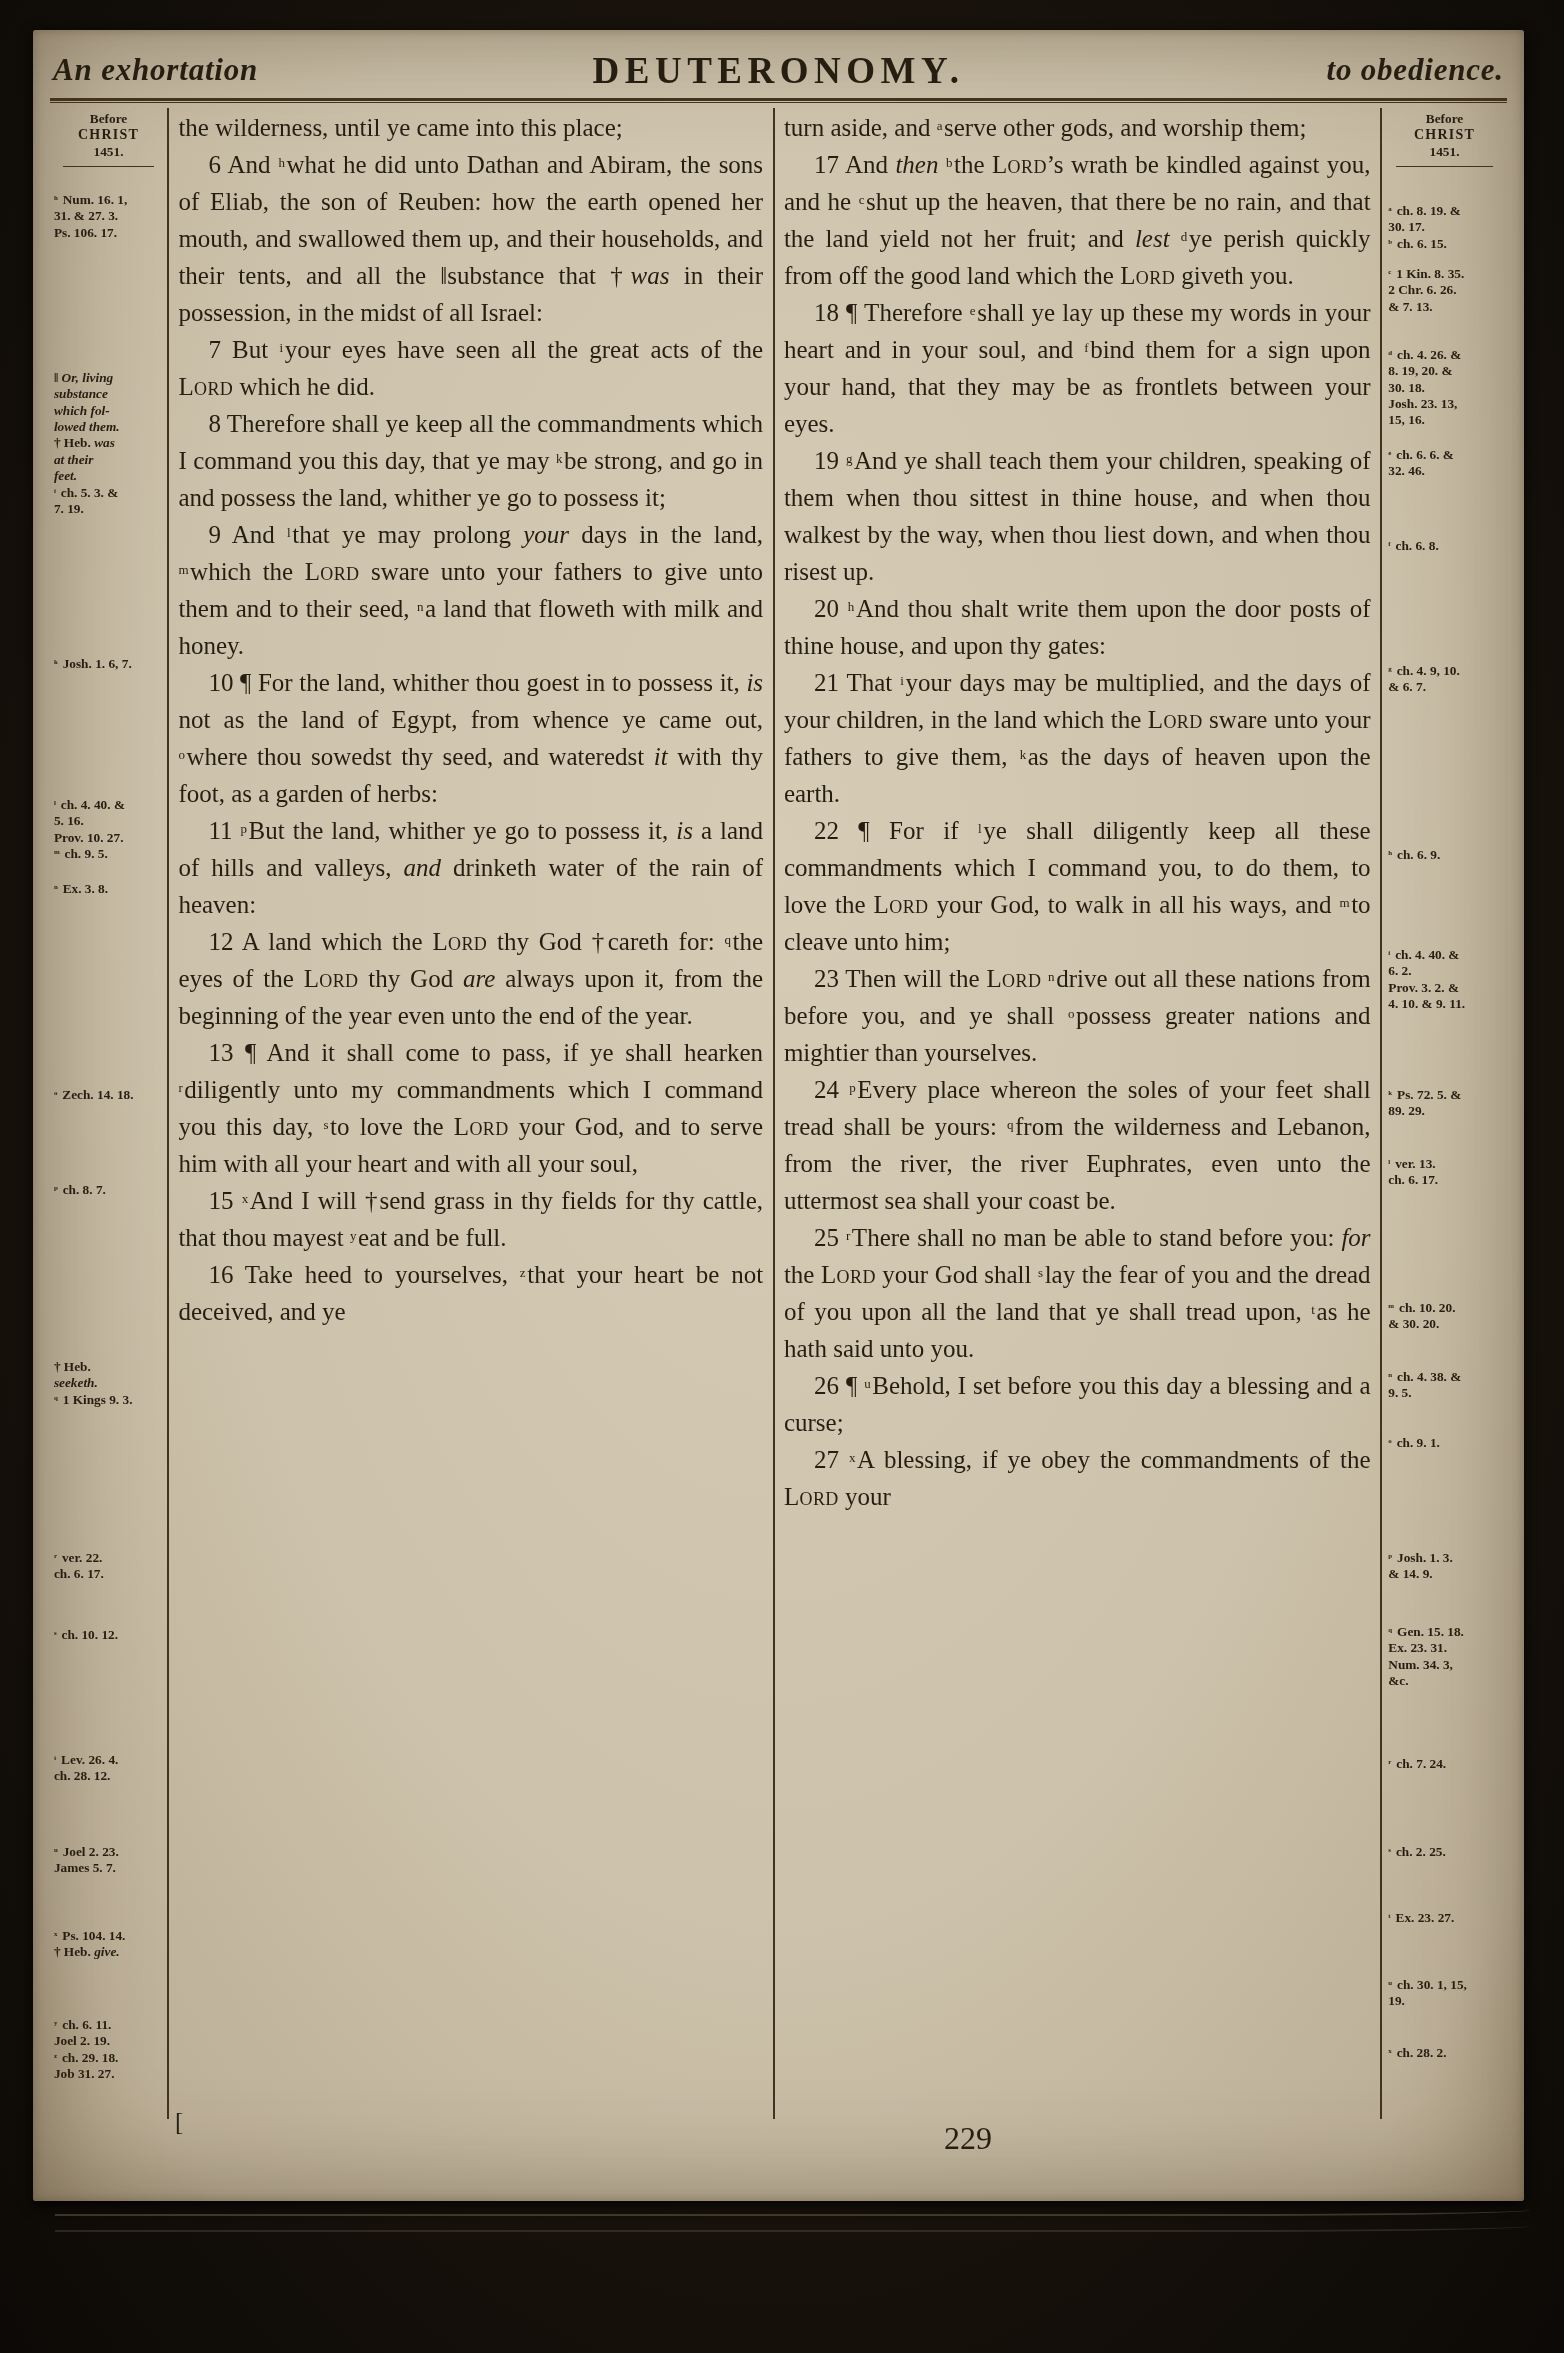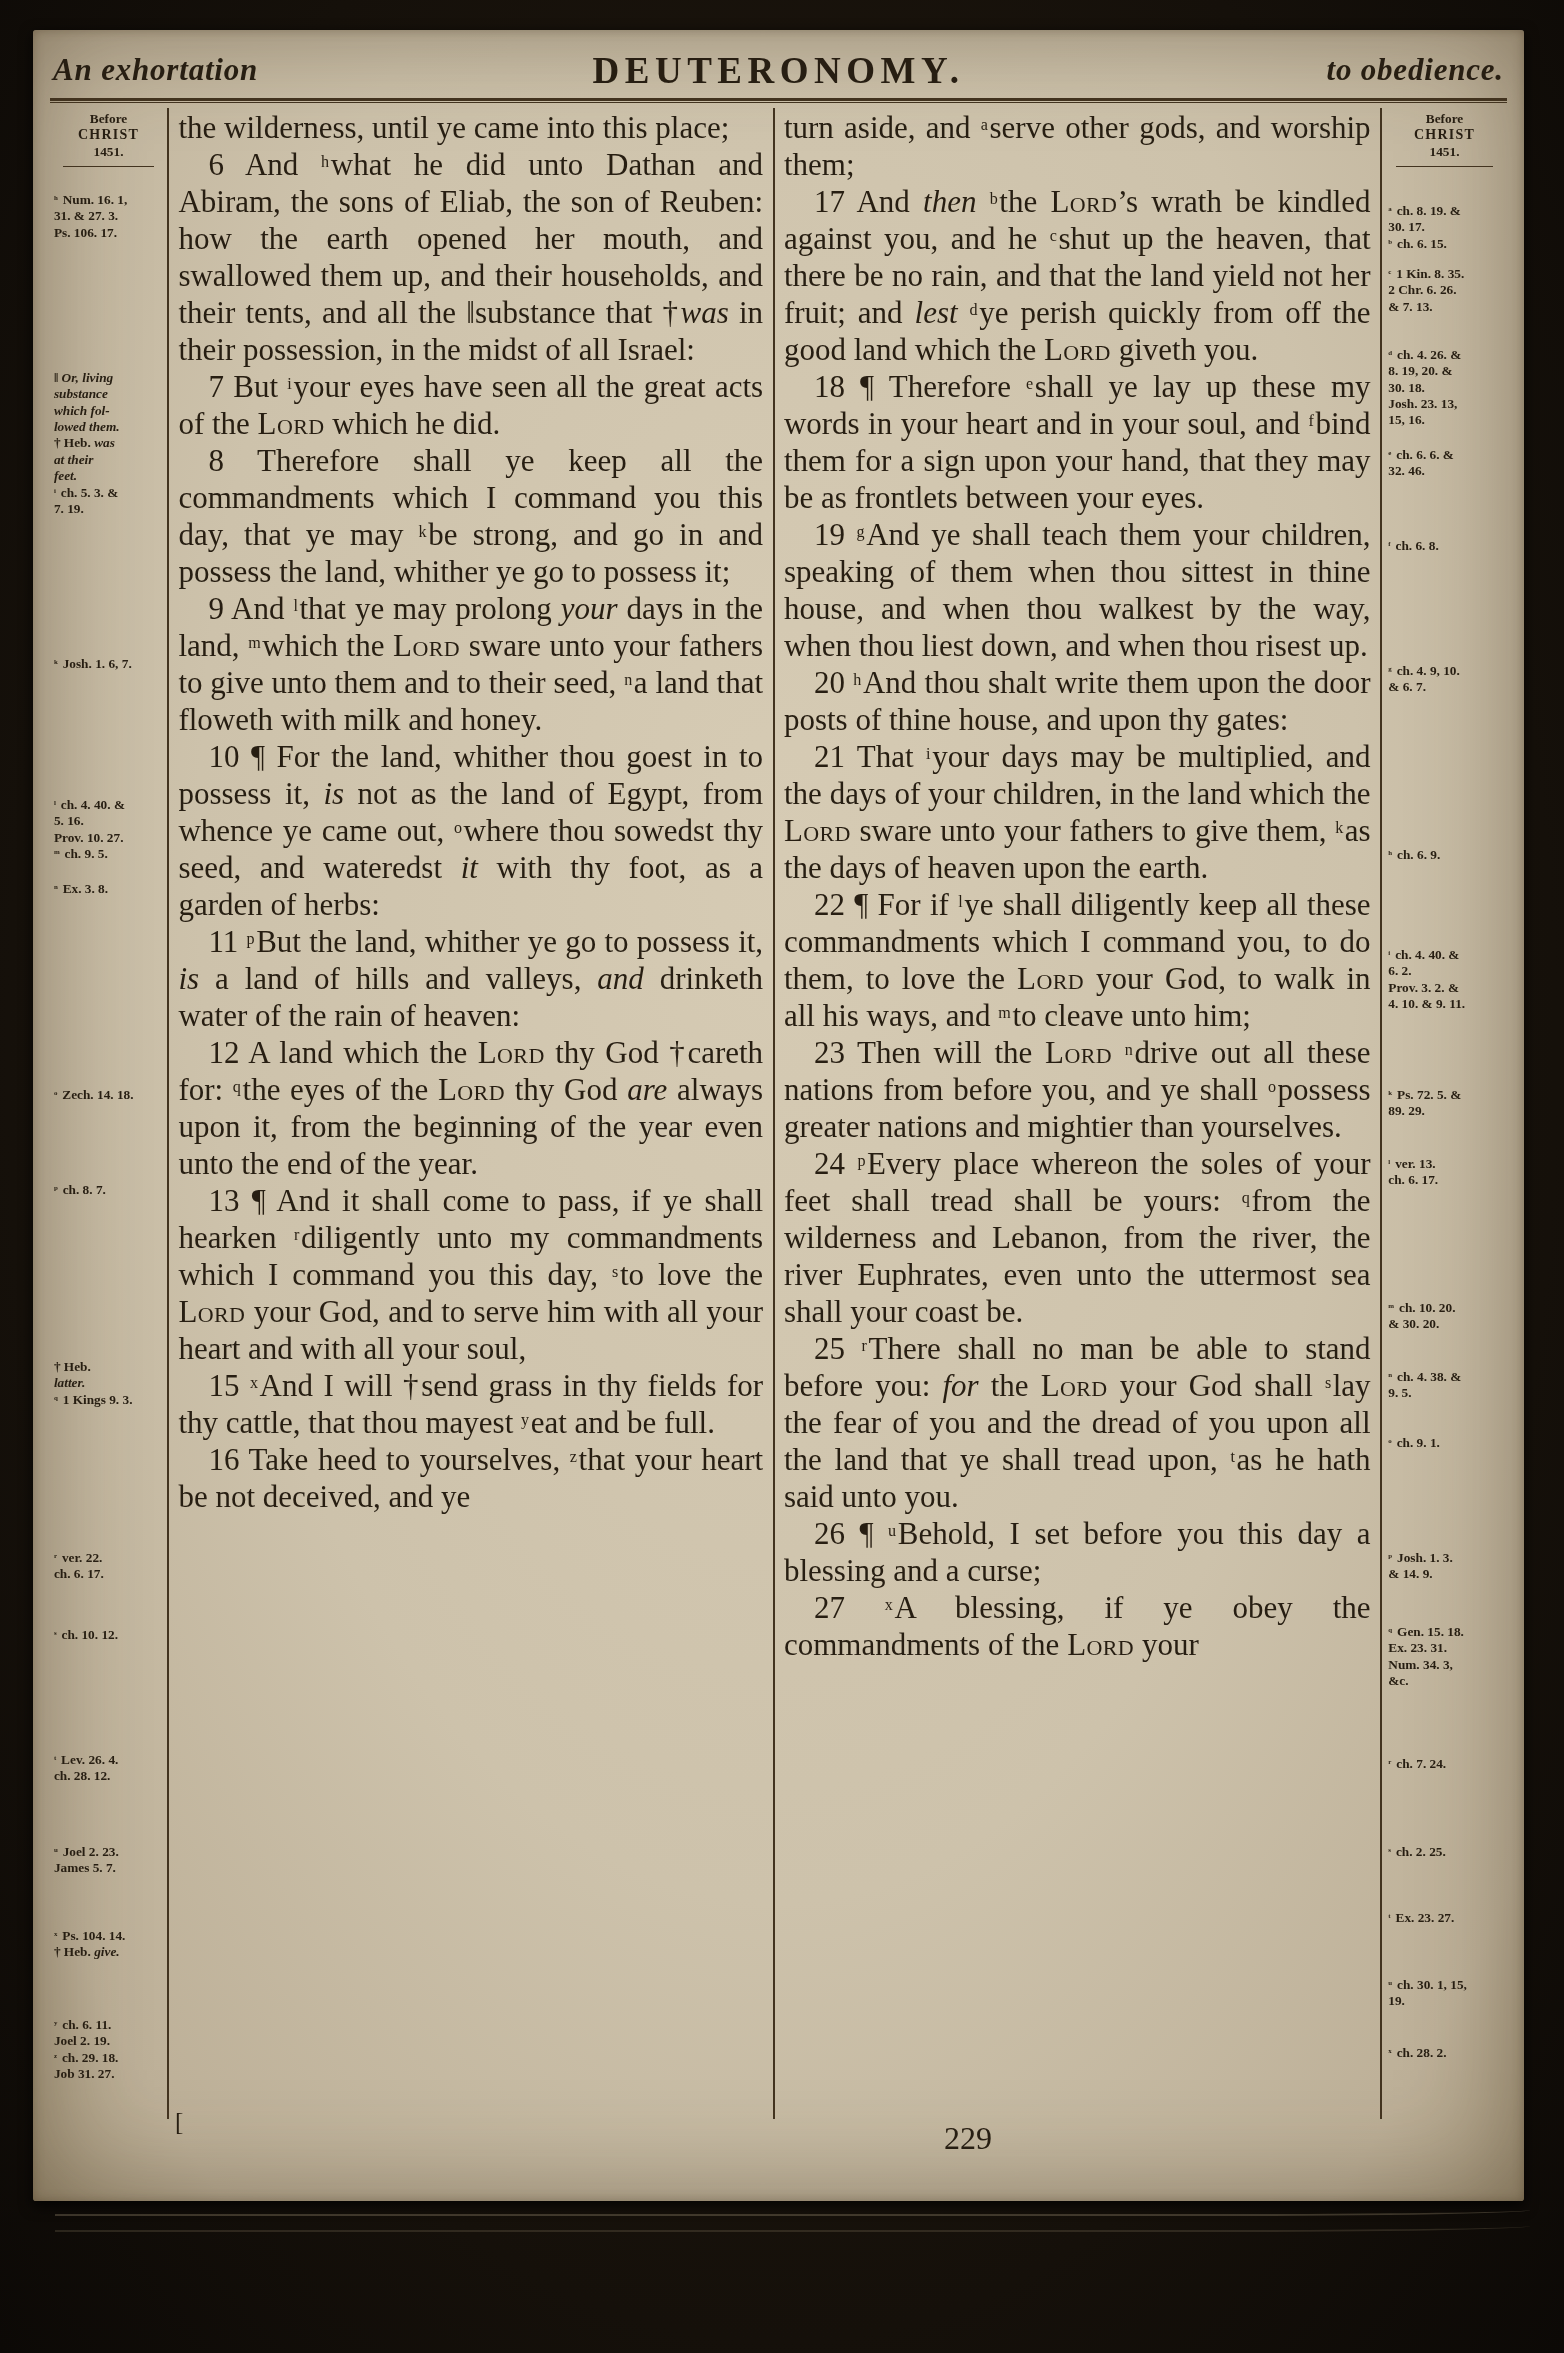--- a/index.html
+++ b/index.html
@@ -39,21 +39,21 @@
   .rh-center{position:absolute;top:6.3px;left:50%;transform:translateX(-50%);
     font-weight:700;font-size:37px;letter-spacing:5.5px;}
   .head-rule{height:5.5px;border-top:3.1px solid var(--rule);border-bottom:1.6px solid var(--rule);margin-bottom:4.7px;}
   
   .page-body{
     display:grid;grid-template-columns:117px 1fr 1fr 125px;
     height:2011px;position:relative;
   }
   .text-col{
     padding:1.6px 9.4px 0 9.4px;
-    font-size:31px;line-height:37px;text-align:justify;
+    font-size:25px;line-height:37px;text-align:justify;
     overflow:hidden;
   }
   .col-left{border-left:2.3px solid var(--rule);border-right:2.3px solid var(--rule);}
   .col-right{border-right:2.3px solid var(--rule);font-family:Liberation Serif, serif;}
   p.verse{text-indent:30px;}
   .text-col p.verse:first-child{text-indent:0;}
   sup{font-size:0.52em;line-height:0;vertical-align:0.5em;margin-right:1.6px;}
   .sc{font-variant:small-caps;letter-spacing:0.4px;}
   
   .margin{position:relative;font-size:13.3px;line-height:16.4px;font-weight:bold;}
@@ -112,21 +112,21 @@
 7. 19.</div>
       <div class="note ln3"><sup>k</sup> Josh. 1. 6, 7.</div>
       <div class="note ln4"><sup>l</sup> ch. 4. 40. &amp;
 5. 16.
 Prov. 10. 27.
 <sup>m</sup> ch. 9. 5.</div>
       <div class="note ln5"><sup>n</sup> Ex. 3. 8.</div>
       <div class="note ln6"><sup>o</sup> Zech. 14. 18.</div>
       <div class="note ln7"><sup>p</sup> ch. 8. 7.</div>
       <div class="note ln8">† Heb.
-<i>latter.</i>
+<i>seeketh.</i>
 <sup>q</sup> 1 Kings 9. 3.</div>
       <div class="note ln9"><sup>r</sup> ver. 22.
 ch. 6. 17.</div>
       <div class="note ln10"><sup>s</sup> ch. 10. 12.</div>
       <div class="note ln11"><sup>t</sup> Lev. 26. 4.
 ch. 28. 12.</div>
       <div class="note ln12"><sup>u</sup> Joel 2. 23.
 James 5. 7.</div>
       <div class="note ln13"><sup>x</sup> Ps. 104. 14.
 † Heb. <i>give.</i></div>

